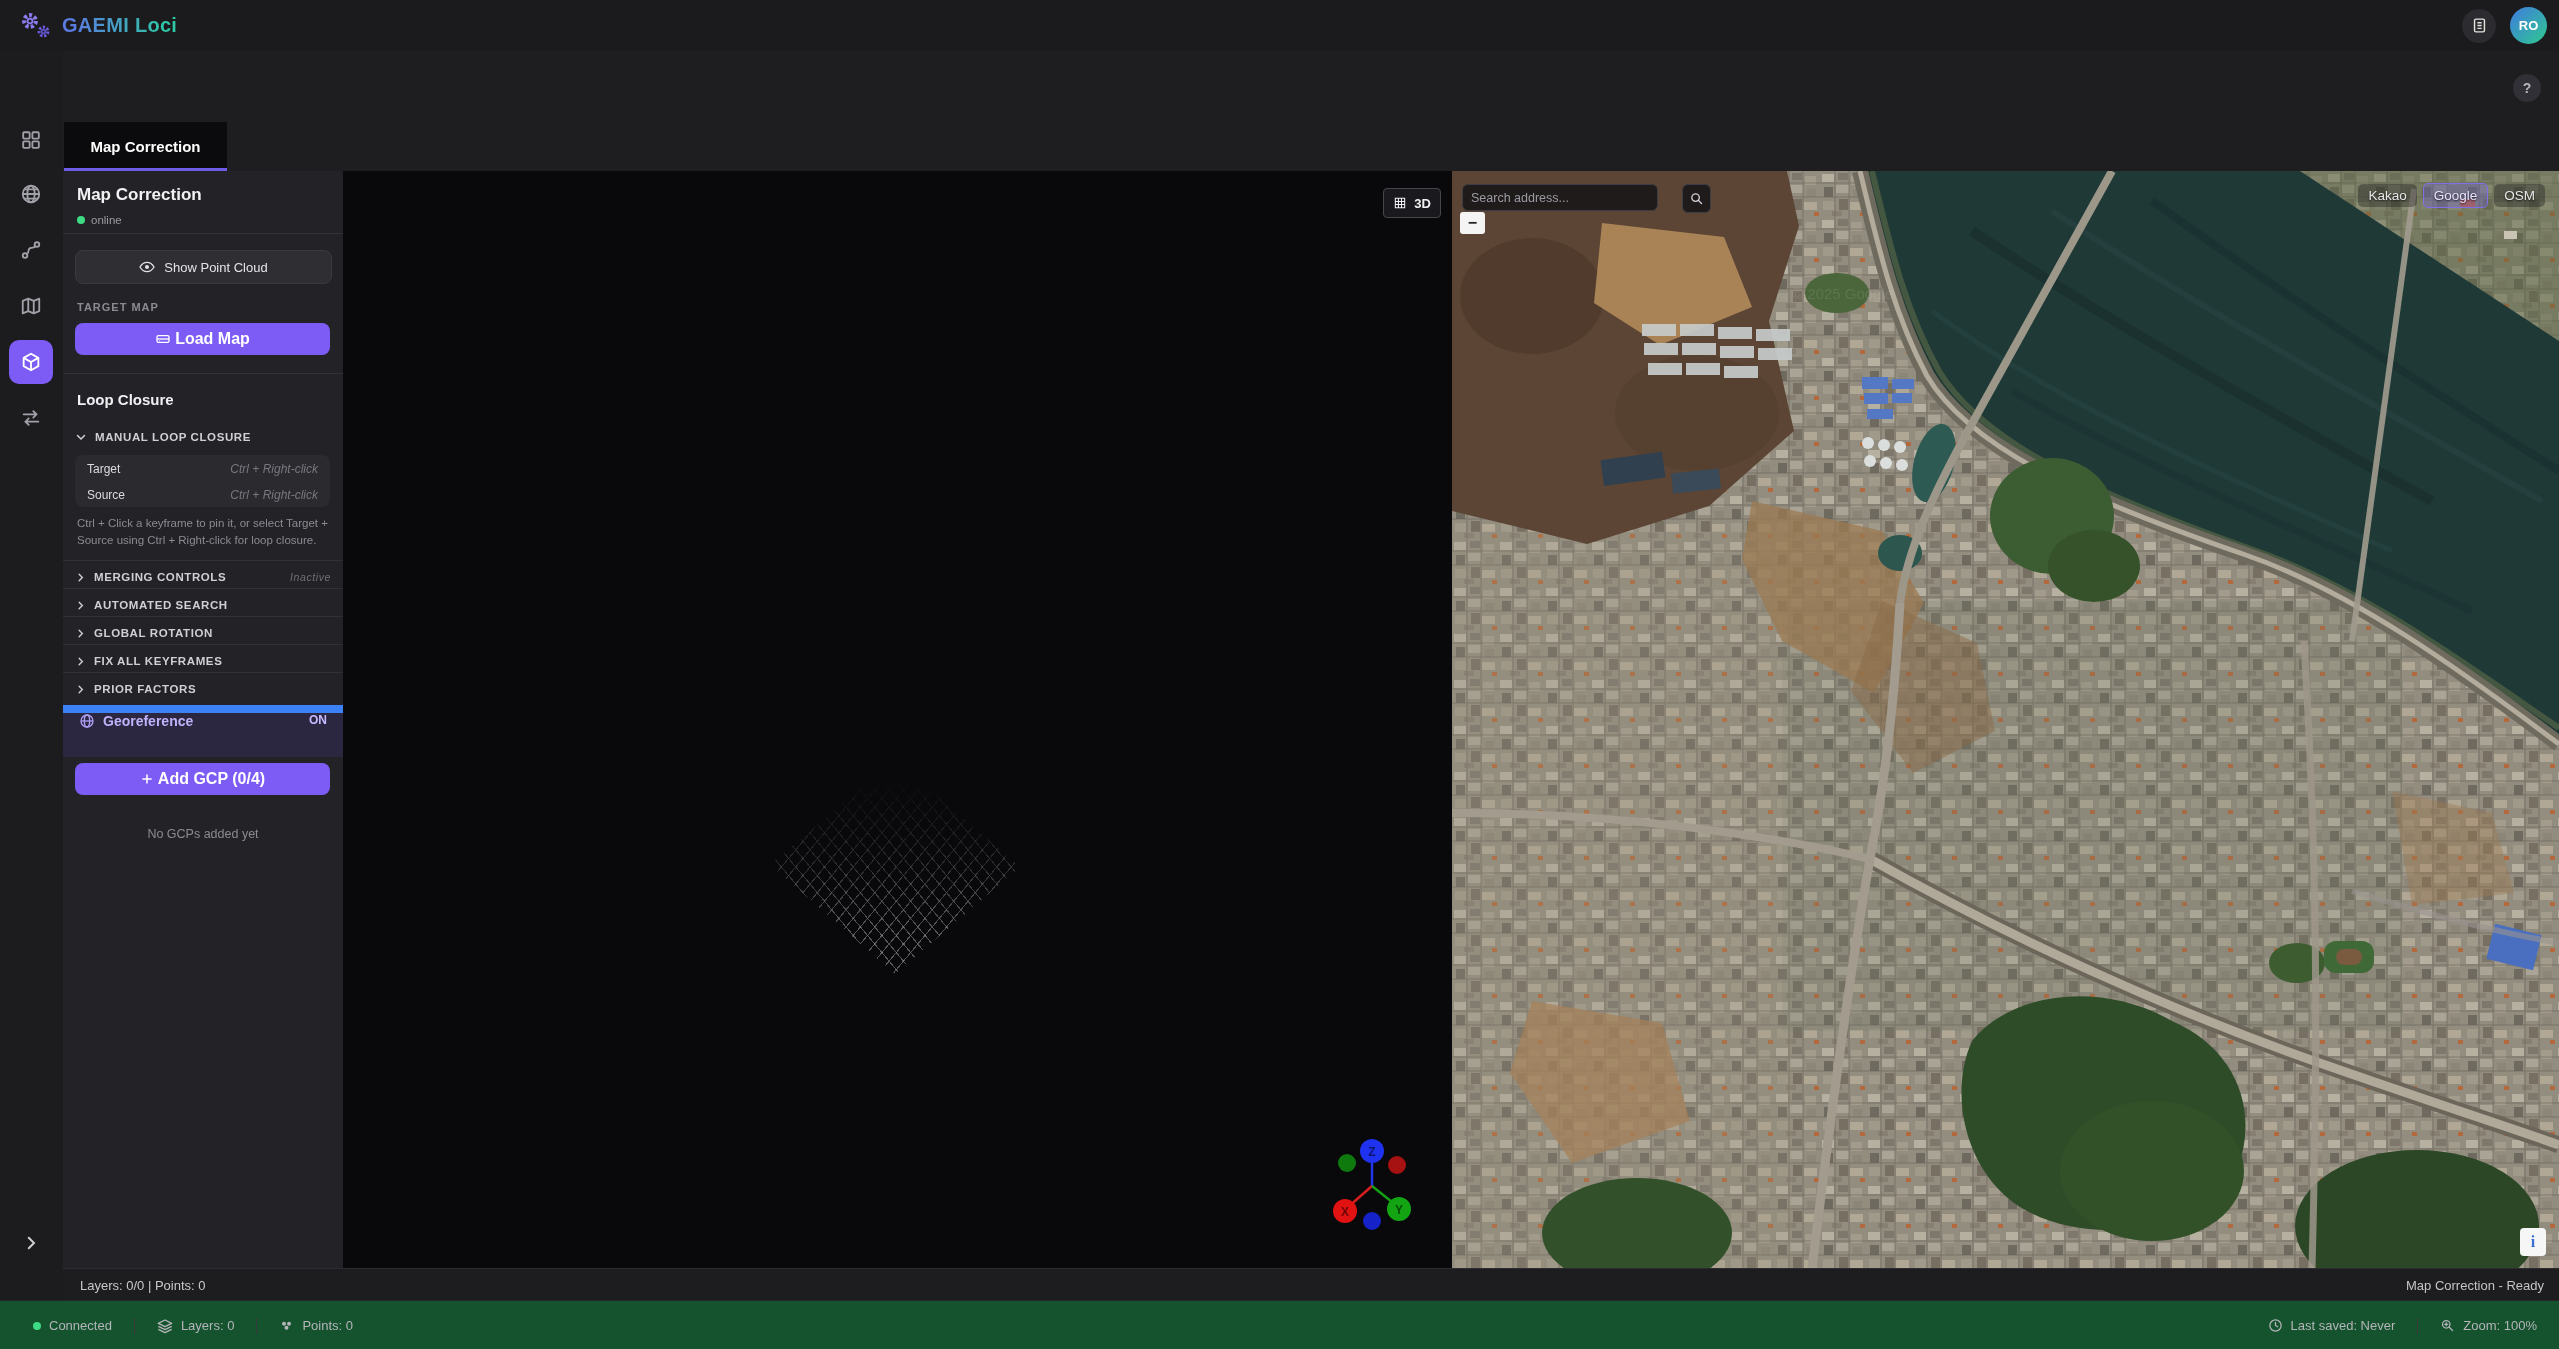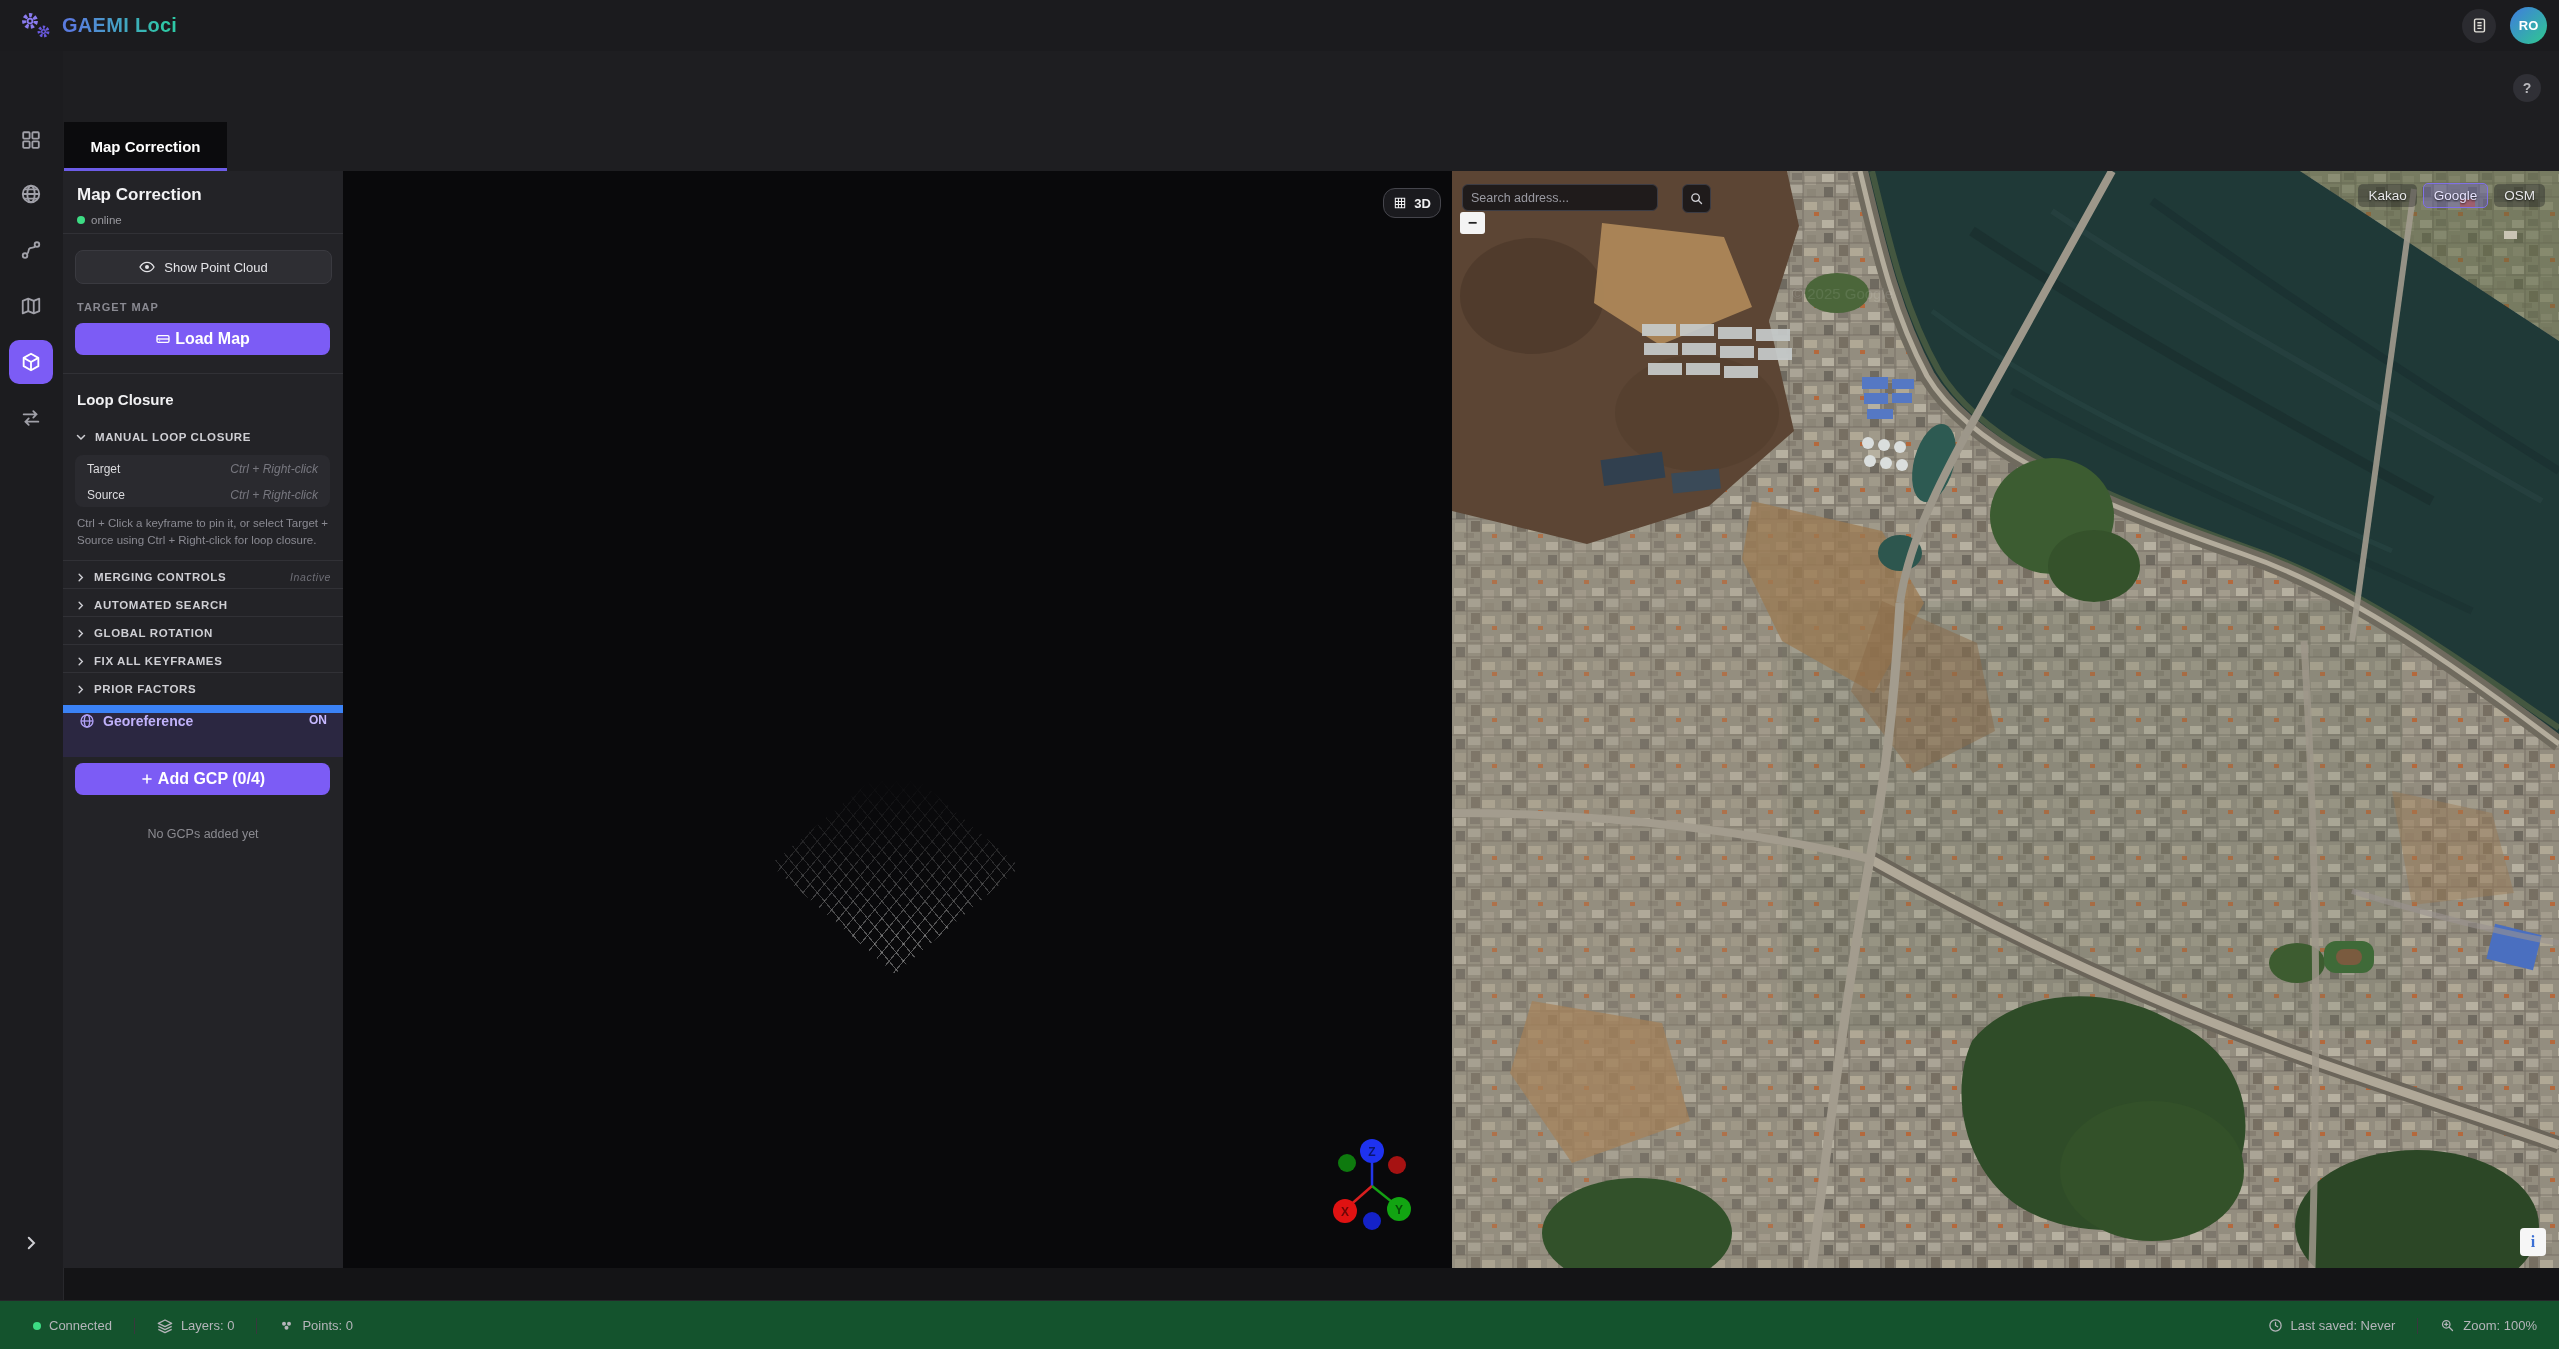--- a/index.html
+++ b/index.html
@@ -69,21 +69,21 @@
   .geo-row{position:absolute;left:0;width:280px;height:44px;background:#2b2741;border-top:8px solid #3b82f6;
            display:flex;align-items:flex-start;cursor:pointer;}
   .geo-row .glabel{color:#c0b2fa;font-weight:bold;font-size:14px;margin-left:8px;}
   .geo-row .gstate{margin-left:auto;margin-right:16px;color:#c7b9ff;font-weight:bold;font-size:12px;}
   .geo-globe{margin-left:16px;color:#b0a0f5;display:flex;}
   .empty-note{position:absolute;left:0;width:280px;text-align:center;color:#8a8a90;font-size:12.5px;}
 
   
   .viewport{position:absolute;left:343px;top:171px;width:1109px;height:1097px;background:#09090b;}
   .mode-btn{position:absolute;left:1040px;top:17px;width:56px;height:28px;background:rgba(28,28,33,.92);
-            border:1px solid #45454c;border-radius:12px;display:flex;align-items:center;justify-content:center;
+            border:1px solid #45454c;border-radius:4px;display:flex;align-items:center;justify-content:center;
             gap:7px;color:#f0f0f2;font-size:13px;font-weight:bold;cursor:pointer;}
   .grid3d{position:absolute;left:427px;top:589px;width:250px;height:214px;
           background:
             repeating-linear-gradient(130deg, rgba(160,160,160,.55) 0 1px, transparent 1px 11px),
             repeating-linear-gradient(50deg,  rgba(160,160,160,.55) 0 1px, transparent 1px 11px);
           clip-path:polygon(50% 100%, 0% 49%, 50% 0%, 100% 50%);
           -webkit-mask-image:linear-gradient(to top, rgba(0,0,0,.95) 18%, rgba(0,0,0,.3) 60%, transparent 92%);
           mask-image:linear-gradient(to top, rgba(0,0,0,.95) 18%, rgba(0,0,0,.3) 60%, transparent 92%);}
   .gizmo{position:absolute;left:979px;top:965px;width:100px;height:100px;cursor:pointer;}
   .gizmo text{font-size:12px;font-weight:bold;font-family:"Liberation Sans",sans-serif;}
@@ -503,20 +503,24 @@
 
     <div class="providers">
       <div class="provider">Kakao</div>
       <div class="provider active">Google</div>
       <div class="provider">OSM</div>
     </div>
 
     <div class="map-info-btn">i</div>
   </div>
 
+  <div class="substatus">
+    <span class="left">Layers: 0/0 | Points: 0</span>
+    <span class="right">Map Correction - Ready</span>
+  </div>
 
   <div class="statusbar">
     <span class="sb-item lead">
       <span class="dot"></span>
       <span>Connected</span>
     </span>
     <span class="sb-div"></span>
     <span class="sb-item">
       <span>
         <svg width="16" height="16" viewBox="0 0 24 24" fill="none" stroke="currentColor" stroke-width="2" stroke-linejoin="round">

